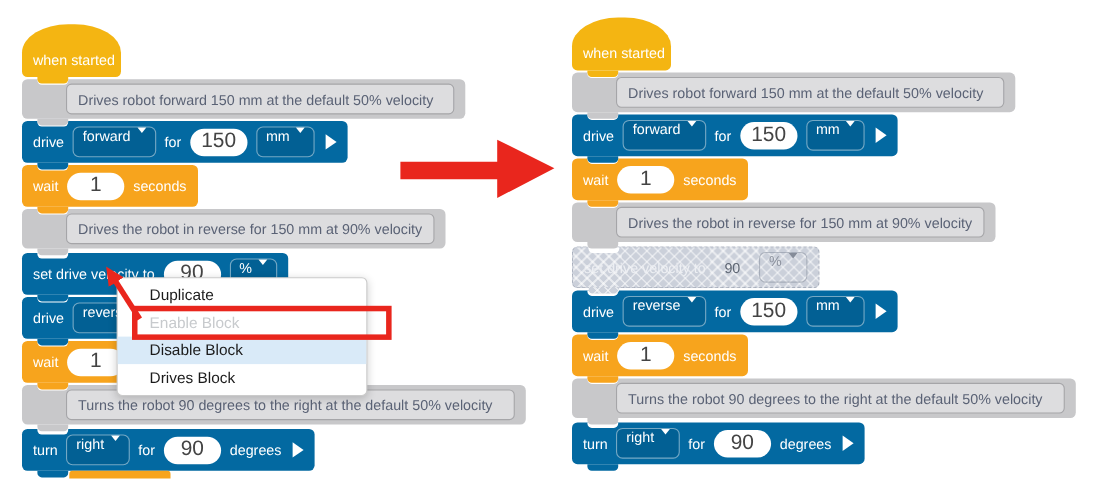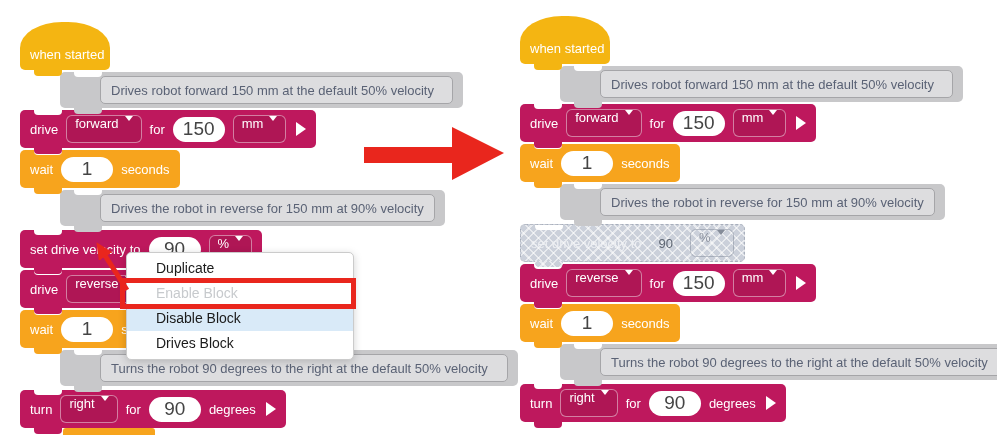--- a/index.html
+++ b/index.html
@@ -3,30 +3,30 @@
 <meta charset="utf-8">
 <style>
   html,body { margin:0; padding:0; background:#fff; }
   .stage { position:relative; width:997px; height:445px; background:#ffffff;
            font-family:"Liberation Sans", sans-serif; overflow:hidden; }
   .panel { position:absolute; inset:0;padding-left:14px; }
 
   .blk { position:absolute; display:flex; align-items:center; gap:8px;
          padding:0 10px; height:38px; border-radius:5px; color:#fff;
          font-size:13px; white-space:nowrap; width:max-content; box-sizing:border-box; }
-  .blue   { background:#be185d; }
+  .blue   { background:#0369a1; }
   .orange { background:#F7A41D; }
   .hat    { background:#F4B512; height:48px; padding-top:16px;
             border-radius:42px 42px 5px 5px / 26px 26px 5px 5px; }
   .notch::before { content:""; position:absolute; top:0; left:14px; width:28px; height:5px;
                    background:#ffffff; border-radius:0 0 4px 4px; }
   .bump::after   { content:""; position:absolute; bottom:-6px; left:14px; width:28px; height:6px;
                    background:inherit; border-radius:0 0 4px 4px; z-index:2; }
 
-  .comment { position:absolute; background:#C8C8CA; border-radius:5px; height:36px;margin-left:40px; }
+  .comment { position:absolute; background:#C8C8CA; border-radius:5px; height:36px; }
   .comment .box { position:absolute; left:40px; top:4px; bottom:4px; right:10px;
                   background:#DDDDDF; border:1px solid #A5A5A8; border-radius:5px;
                   display:flex; align-items:center; padding:0 10px; font-size:13px;
                   color:#5A6275; white-space:nowrap; overflow:hidden; }
 
   .dd { display:flex; align-items:flex-start; gap:6px; border:1px solid rgba(255,255,255,0.45);
         background:rgba(0,0,0,0.08); border-radius:6px; height:26px; padding:0 8px; }
   .caret { width:0; height:0; border-left:4px solid transparent; border-right:4px solid transparent;
            border-top:5px solid #fff; }
   .oval { background:#fff; color:#444; border-radius:13px; height:25px; min-width:34px;
@@ -36,21 +36,21 @@
 
   .disabled-blk { background-color:#CBD0DA; color:#EDEFF3;
     background-image:
       repeating-linear-gradient(45deg, rgba(255,255,255,0.55) 0 1.5px, transparent 1.5px 7px),
       repeating-linear-gradient(135deg, rgba(255,255,255,0.55) 0 1.5px, transparent 1.5px 7px);
     border:1px dashed rgba(140,148,164,0.55); }
   .disabled-blk .dd { border:1px solid rgba(120,128,144,0.45); background:transparent; color:#8B919D; }
   .disabled-blk .caret { border-top-color:#858C99; }
   .ghost-val { color:#5E6673; padding:0 9px; font-size:13px; }
 
-  .menu { position:absolute; left:126px; top:252px; width:226px; background:#ffffff;
+  .menu { position:absolute; left:106px; top:252px; width:226px; background:#ffffff;
           border:1px solid #CBCBCB; border-radius:5px; box-shadow:0 2px 8px rgba(0,0,0,0.18);
           padding:3px 0; z-index:10; }
   .menu-item { height:25px; line-height:25px; padding-left:29px; font-size:14px; color:#1B1B1B; }
   .menu-item.highlighted { background:#D9EAF8; }
   .menu-item.disabled { color:#C7CACD; }
 
   .red-rect { position:absolute; left:120px; top:278px; width:236px; height:31px;
               border:5px solid #E9261D; box-sizing:border-box; z-index:20; }
   .overlay { position:absolute; left:0; top:0; z-index:20; pointer-events:none; }
   .sliver { position:absolute; left:63px; top:428px; width:92px; height:7px;

